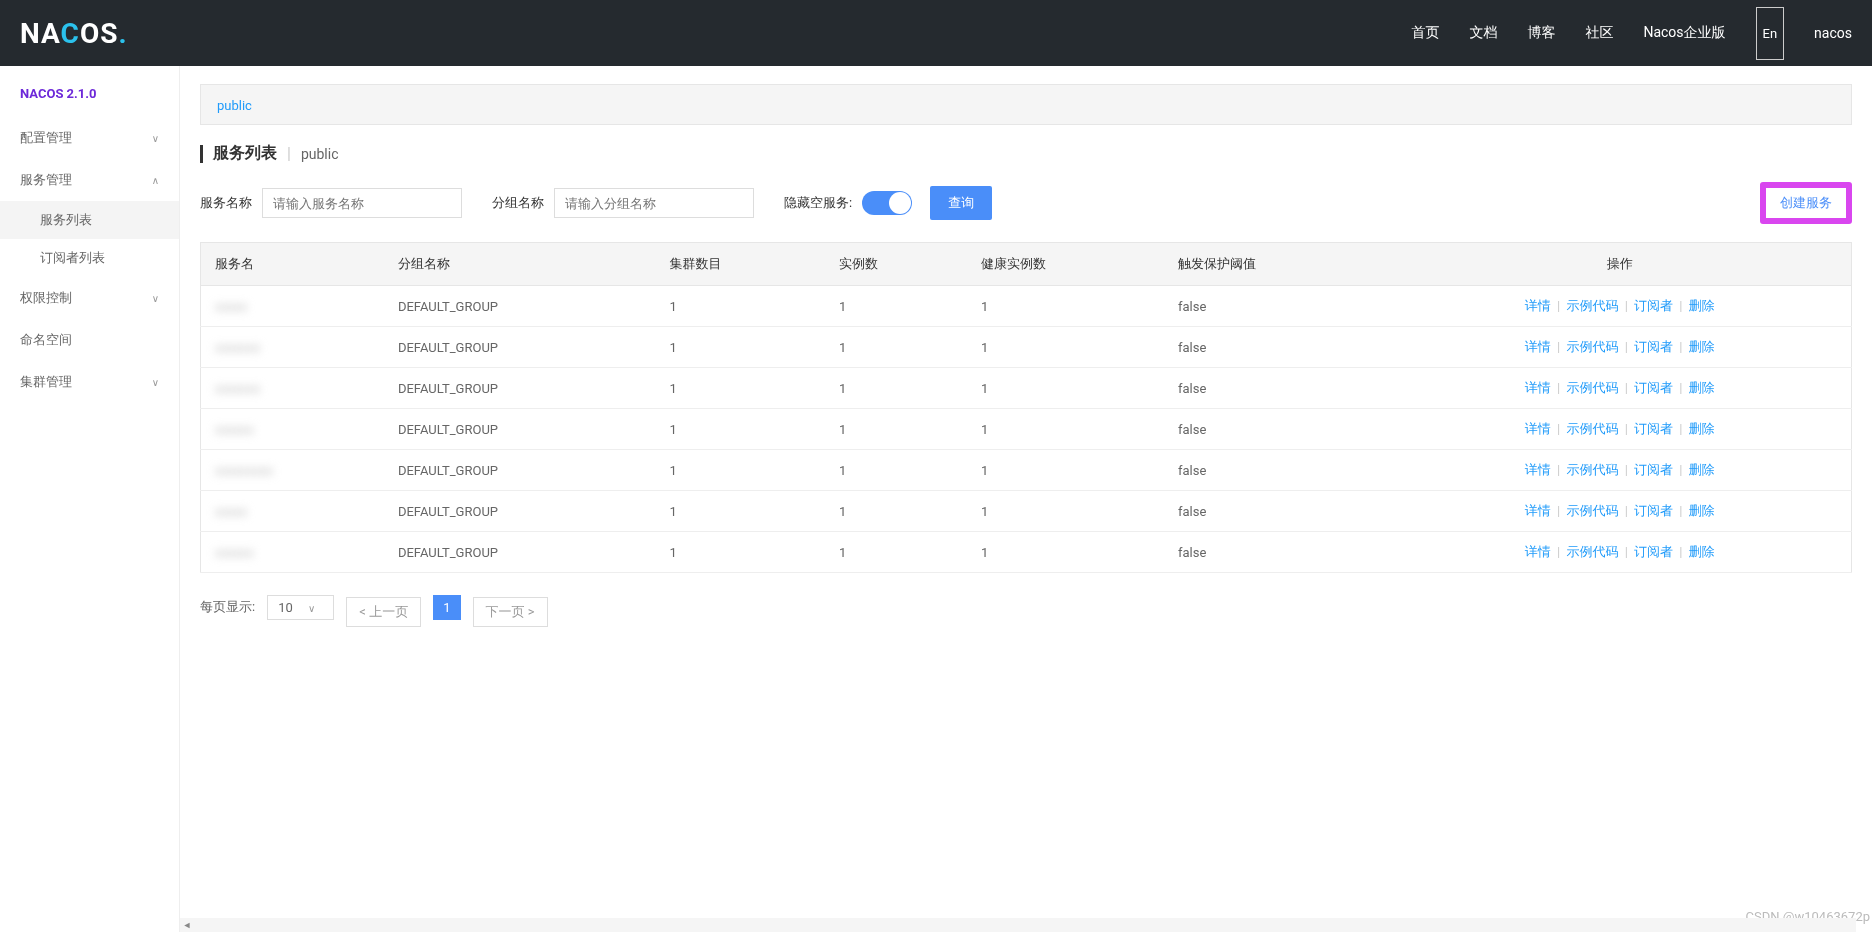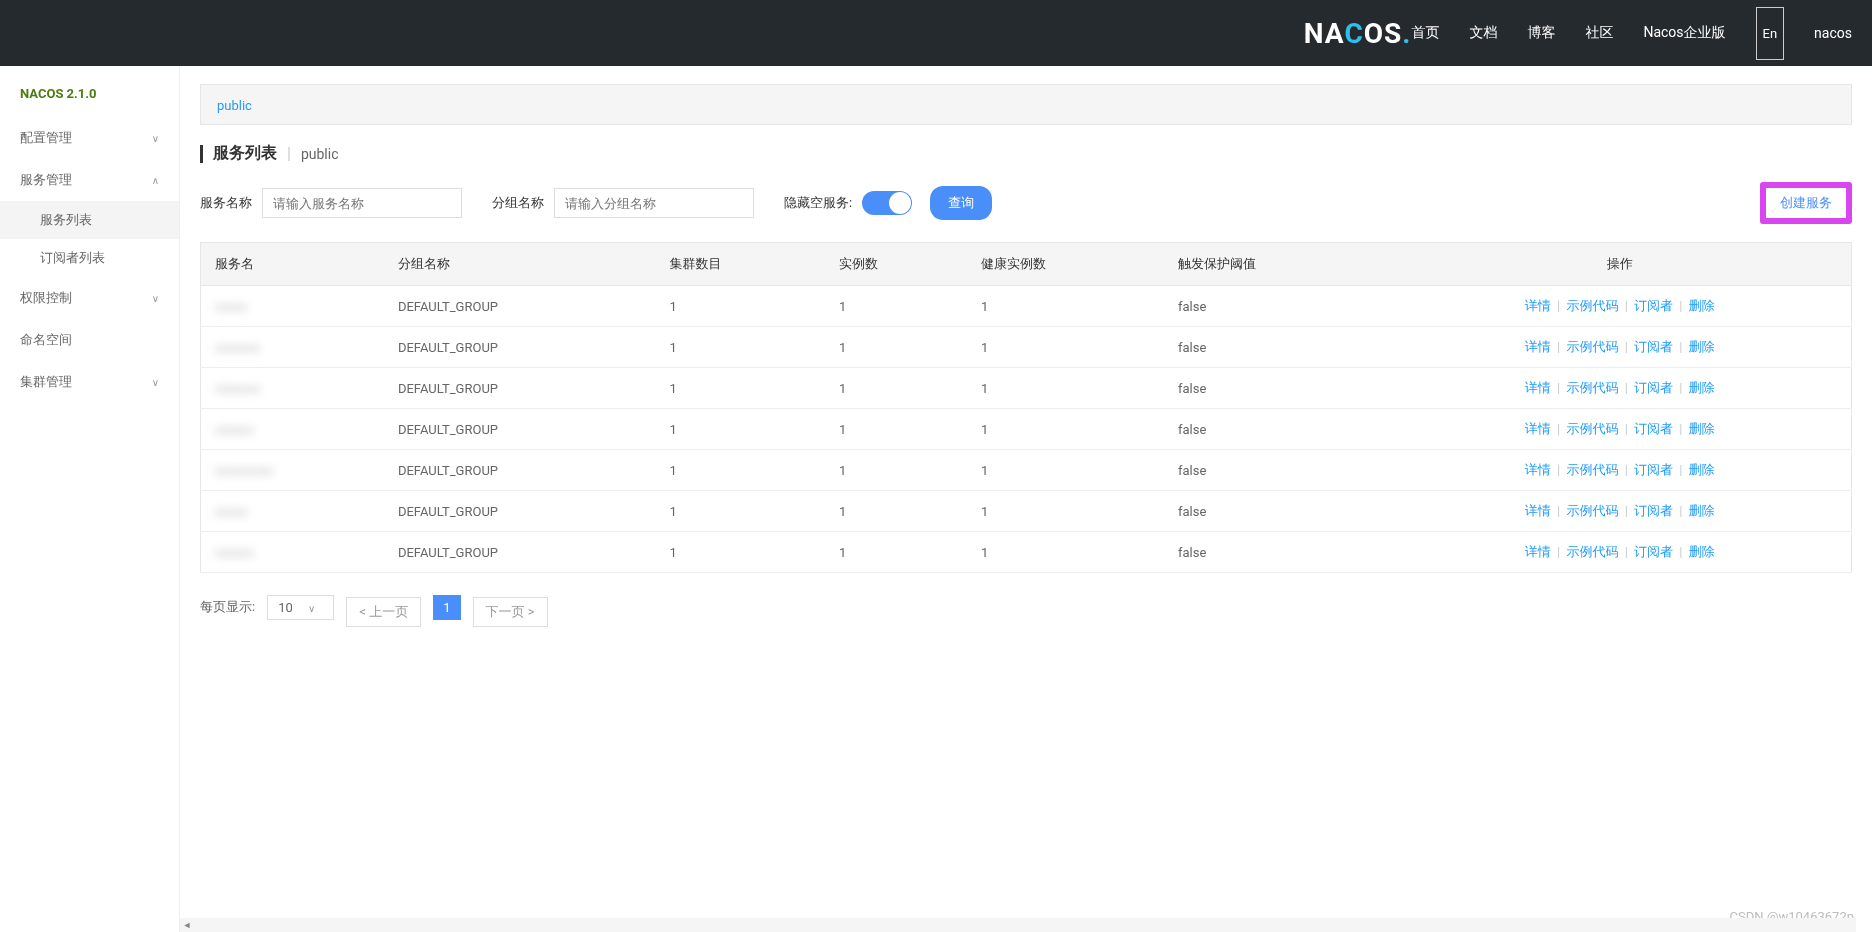--- a/index.html
+++ b/index.html
@@ -1,59 +1,59 @@
 <!DOCTYPE html>
 <html><head>
   <meta charset="utf-8">
   <style>
     * { margin: 0; padding: 0; box-sizing: border-box; font-family: -apple-system, BlinkMacSystemFont, "Segoe UI", Roboto, "Helvetica Neue", Arial, sans-serif; }
     body { background: #fff; }
-    .header { background: #252a2f; height: 66px; display: flex; align-items: center; padding: 0 20px; justify-content: flex-end; }
+    .header { background: #252a2f; height: 66px; display: flex; align-items: center; padding: 0 20px; justify-content: space-between; }
     .logo { font-size: 28px; font-weight: bold; letter-spacing: 1px; }
     .logo-white { color: #fff; }
     .logo-blue { color: #2bc1ec; }
     .logo-dot { color: #2bc1ec; }
     .header-right { display: flex; align-items: center; gap: 30px; }
     .header-link { color: #fff; font-size: 14px; cursor: pointer; }
     .lang-box { border: 1px solid #ccc; padding: 18px 6px; color: #fff; font-size: 13px; }
     .container { display: flex; height: calc(100vh - 66px); }
     .sidebar { width: 180px; background: #fff; border-right: 1px solid #eee; }
-    .version { padding: 20px 20px 16px; font-size: 13px; font-weight: bold; color: #4d7c0f; }
+    .version { padding: 20px 20px 16px; font-size: 13px; font-weight: bold; color: #6d28d9; }
     .nav-item { padding: 12px 20px; font-size: 13px; color: #666; cursor: pointer; display: flex; justify-content: space-between; align-items: center; }
     .nav-sub-item { padding: 10px 20px 10px 40px; font-size: 13px; color: #666; cursor: pointer; }
     .nav-sub-item.active { background: #f4f4f4; }
     .chevron { font-size: 10px; color: #999; }
     .main { flex: 1; padding: 0; overflow: auto; }
     .tabs-bar { background: #f5f5f5; border: 1px solid #e6e6e6; margin: 18px 20px 0; padding: 10px 16px; }
     .tab-public { color: #209bfa; font-size: 13px; cursor: pointer; }
     .page-header { display: flex; align-items: center; margin: 18px 20px; }
     .page-title-bar { width: 3px; height: 18px; background: #333; margin-right: 10px; }
     .page-title { font-size: 16px; font-weight: bold; color: #333; }
     .page-title-sep { margin: 0 10px; color: #ccc; }
     .page-title-ns { font-size: 14px; color: #666; }
     .filter-row { display: flex; align-items: center; margin: 0 20px 18px; gap: 10px; }
     .filter-label { font-size: 13px; color: #333; }
     .filter-input { border: 1px solid #ddd; padding: 6px 10px; font-size: 13px; width: 200px; height: 30px; }
     .toggle { width: 50px; height: 24px; background: #4a8ef9; border-radius: 12px; position: relative; cursor: pointer; }
     .toggle-knob { width: 22px; height: 22px; background: #fff; border-radius: 50%; position: absolute; right: 1px; top: 1px; }
-    .btn-query { background: #4a8ef9; color: #fff; border: none; padding: 8px 18px; font-size: 13px; border-radius: 13px; cursor: pointer; margin-left: 8px; }
+    .btn-query { background: #4a8ef9; color: #fff; border: none; padding: 8px 18px; font-size: 13px; border-radius: 2px; cursor: pointer; margin-left: 8px; }
     .btn-create { border: 6px solid #d946ef; color: #4a8ef9; background: #fff; padding: 6px 14px; font-size: 13px; border-radius: 3px; cursor: pointer; margin-left: auto; }
     .table { width: calc(100% - 40px); margin: 0 20px; border-collapse: collapse; border: 1px solid #e6e6e6; }
     .table th { background: #f5f5f5; text-align: left; padding: 12px 14px; font-size: 13px; font-weight: normal; color: #333; border-bottom: 1px solid #e6e6e6; }
     .table th.center { text-align: center; }
     .table td { padding: 11px 14px; font-size: 13px; color: #666; border-bottom: 1px solid #eee; }
     .table td.center { text-align: center; }
     .blurred { filter: blur(4px); color: #bbb; }
     .action-link { color: #209bfa; cursor: pointer; font-size: 13px; }
     .action-sep { color: #ccc; margin: 0 3px; }
     .pagination { display: flex; align-items: center; justify-content: flex-start; margin: 14px 20px; gap: 12px; font-size: 13px; color: #666; }
     .page-select { border: 1px solid #ddd; padding: 4px 18px 4px 10px; font-size: 13px; position: relative; }
     .page-btn { border: 1px solid #ddd; padding: 5px 12px; font-size: 13px; color: #999; cursor: pointer; background: #fff; margin-top: 10px; }
     .page-num { background: #4a8ef9; color: #fff; padding: 5px 10px; font-size: 13px; }
-    .watermark { position: fixed; bottom: 8px; right: 18px; color: #bbb; font-size: 13px; }
+    .watermark { position: fixed; bottom: 8px; right: 2px; color: #bbb; font-size: 13px; }
     .scrollbar-bottom { position: fixed; bottom: 0; left: 180px; right: 16px; height: 14px; background: #f5f5f5; }
     .scrollbar-bottom-arrow { position: absolute; left: 0; width: 14px; height: 14px; display: flex; align-items: center; justify-content: center; font-size: 9px; color: #888; }
   </style>
 </head>
 <body>
 
 <div class="header">
   <div class="logo">
     <span class="logo-white">NA</span><span class="logo-blue">C</span><span class="logo-white">OS</span><span class="logo-dot">.</span>
   </div>

